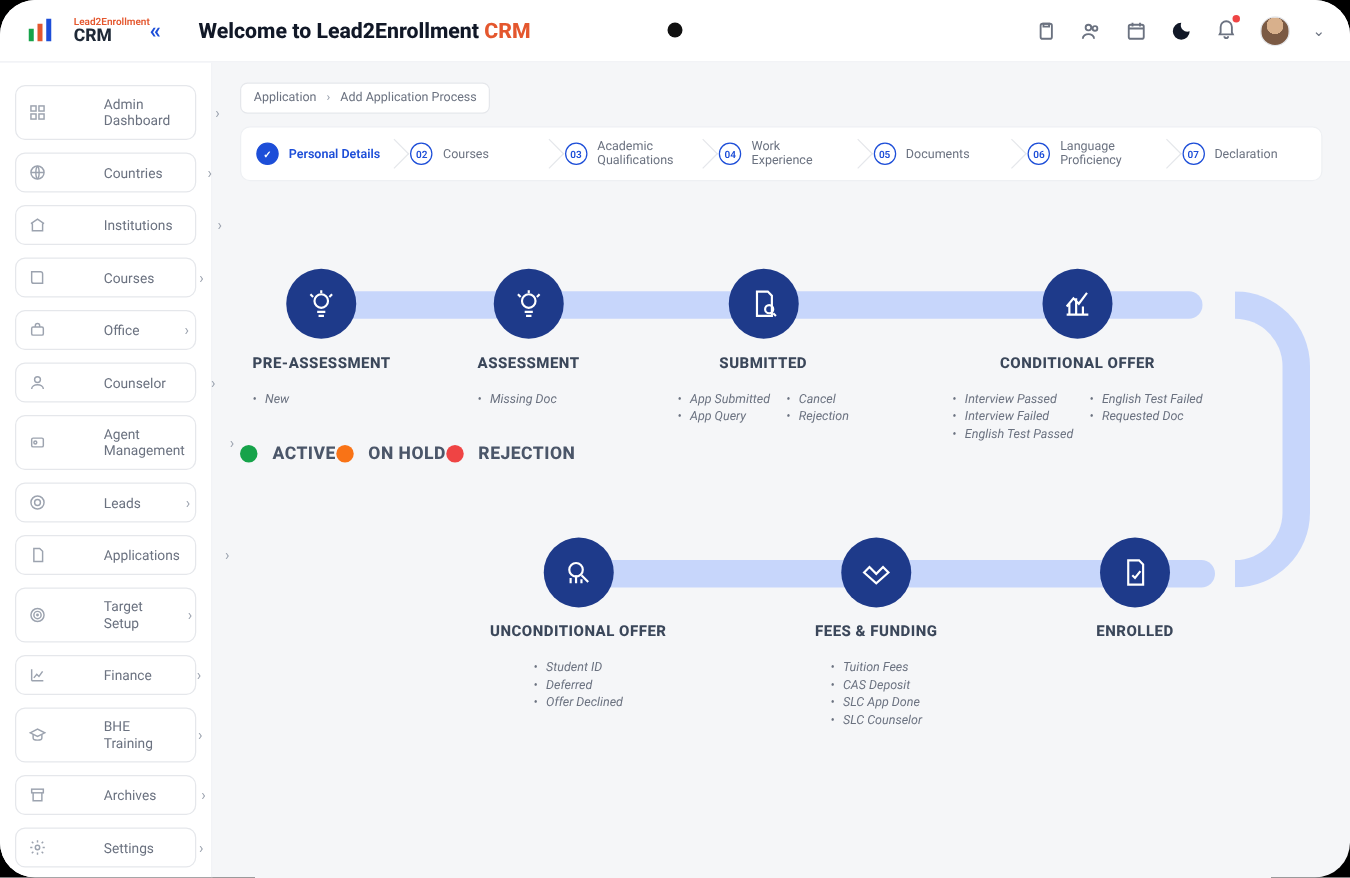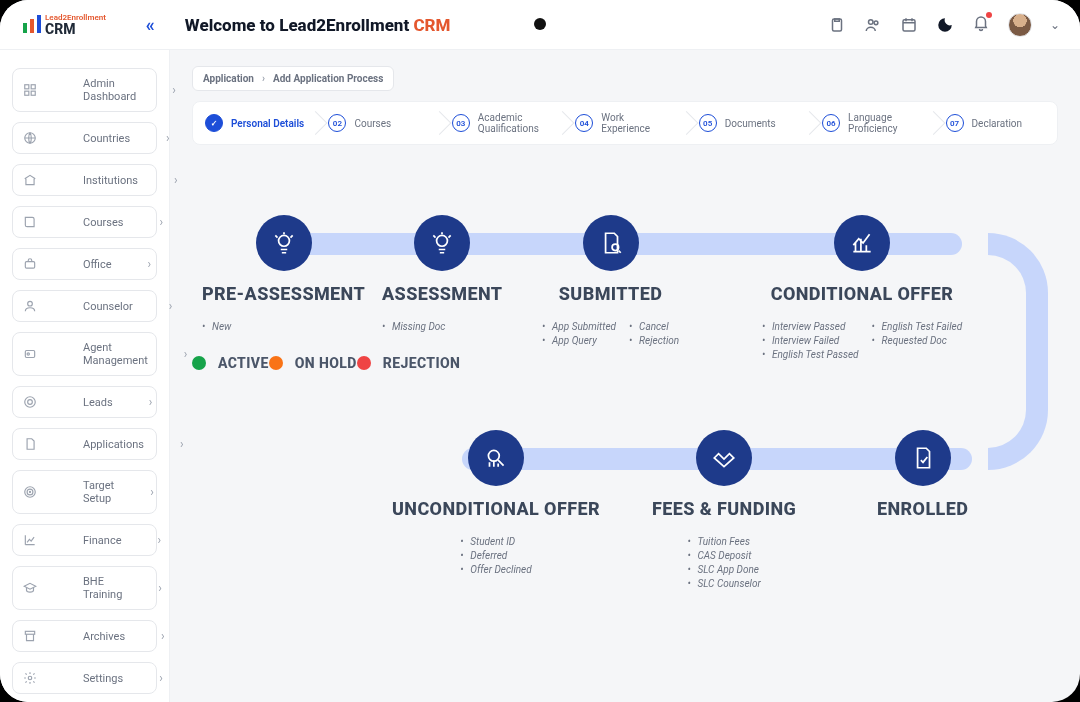--- a/index.html
+++ b/index.html
@@ -26,22 +26,21 @@
     background: #fff;
     display: flex;
     align-items: center;
     padding: 0 20px;
     border-bottom: 1px solid #eef0f3;
     position: relative;
   }
   .logo {
     display: flex;
     align-items: center;
-    gap: 1px;
-    margin-right: 40px;
+    gap: 15px;
   }
   .logo-mark { width: 24px; height: 24px; }
   .logo-text { display: flex; flex-direction: column; line-height: 1; }
   .logo-text .t1 { font-size: 8px; color: #e4572e; font-weight: 600; }
   .logo-text .t2 { font-size: 14px; font-weight: 800; color: #1f2937; }
   .collapse {
     color:#1d4ed8;
     font-size:18px;
     font-weight:700;
     cursor:pointer;
@@ -105,21 +104,20 @@
     overflow: hidden;
   }
   .breadcrumb {
     display:flex; align-items:flex-end; gap:8px;
     font-size: 10px; color:#6b7280;
     border:1px solid #e5e7eb;
     border-radius:6px;
     padding:6px 10px;
     width: fit-content;
     background:#fff;
-    font-weight:bold;
   }
   .breadcrumb .bch { color:#9ca3af; }
 
   
   .stepper {
     margin-top: 10px;
     background:#fff;
     border-radius:8px;
     display:flex;
     gap:0px;
@@ -169,21 +167,21 @@
   .node .bub {
     width:56px; height:56px; border-radius:50%;
     background:#1e3a8a;
     display:flex; align-items:center; justify-content:center;
     color:#fff;
     z-index:2;
   }
   .node .bub svg { width:26px; height:26px; }
   .node h4 {
     margin-top:12px;
-    font-size:18px;
+    font-size:12px;
     font-weight:800;
     color:#3b475a;
     letter-spacing:0.4px;
     text-align:left;
     white-space:nowrap;
   }
   .node ul { margin-top:14px; font-size:10px; color:#6b7280; list-style:none;font-style:italic; }
   .node ul li { margin:3px 0; position:relative; padding-left:10px; }
   .node ul li::before { content:"•"; position:absolute; left:0; color:#6b7280; }
   .node .cols { display:flex; gap:13px; }

